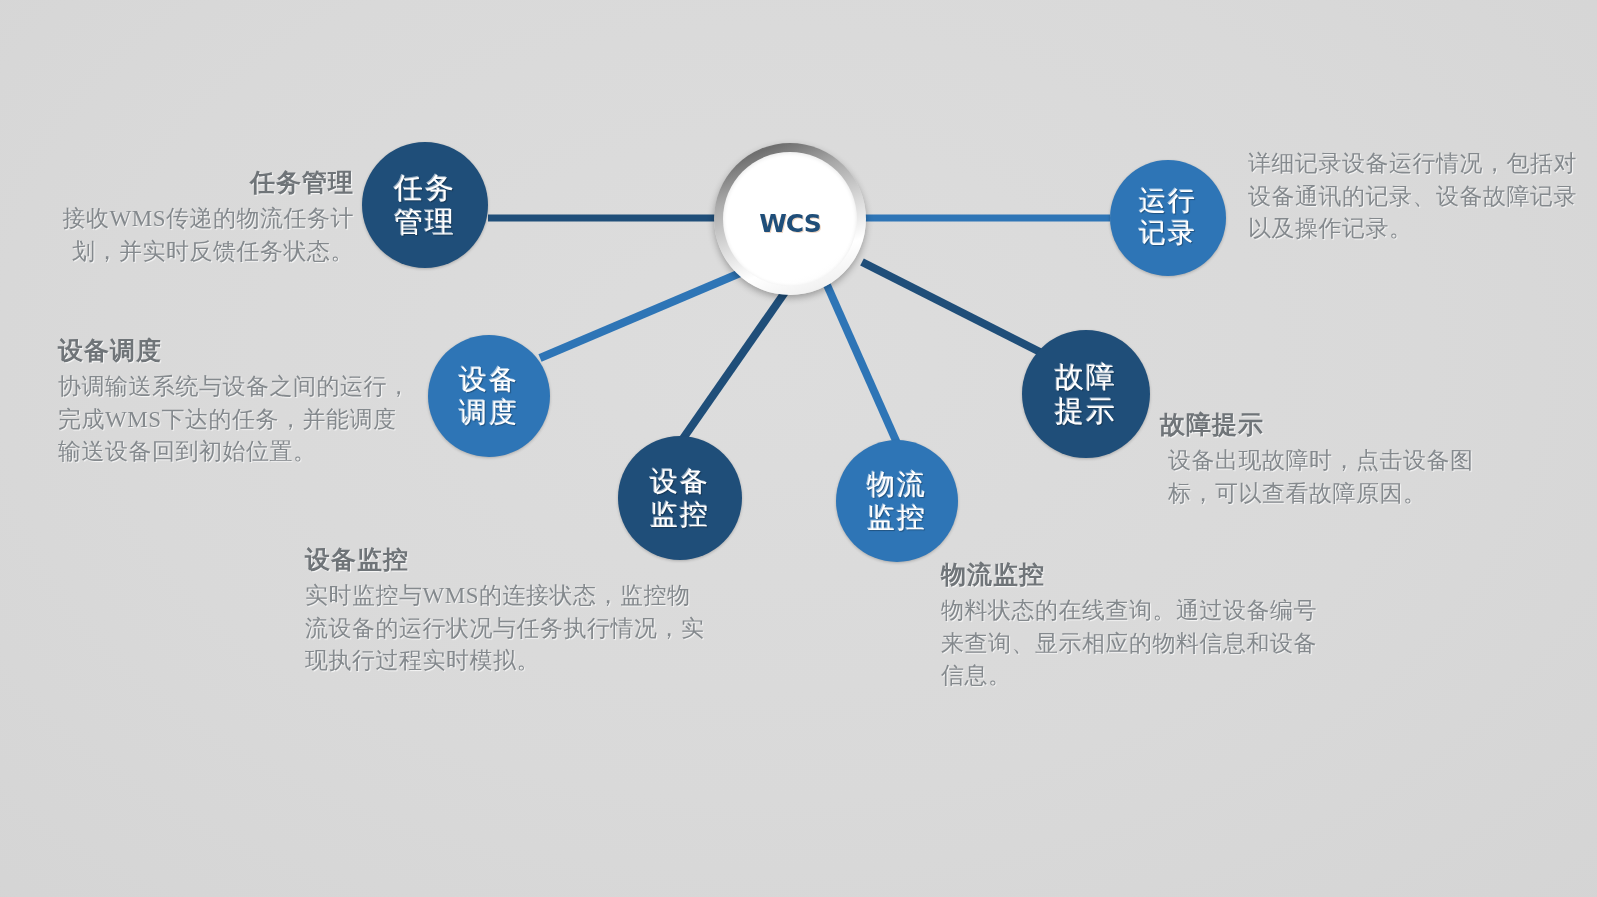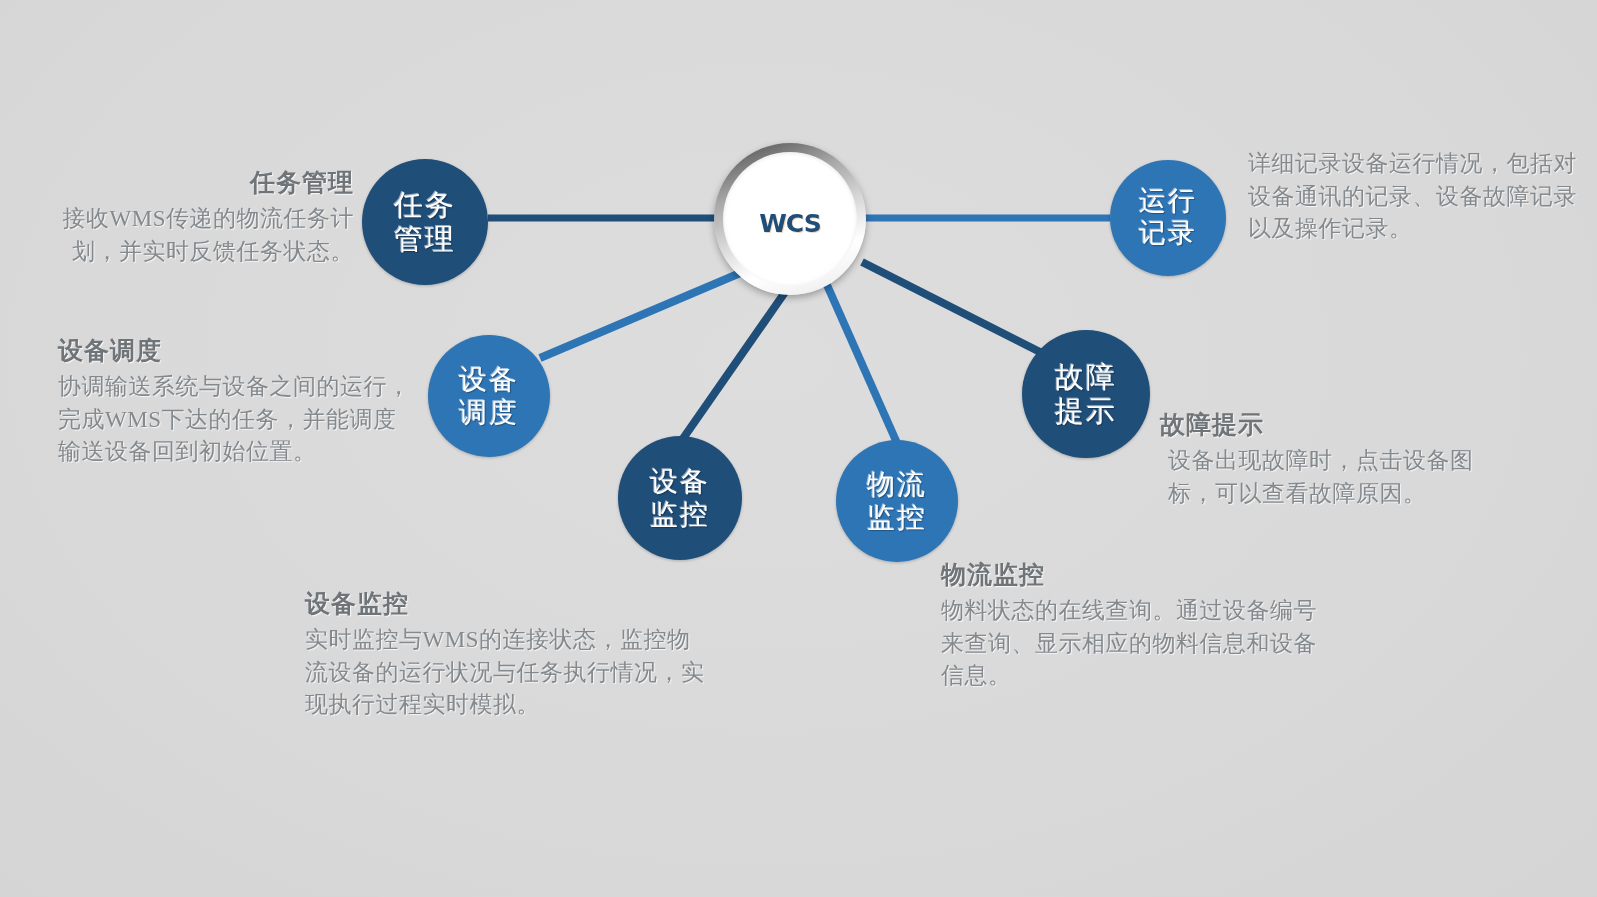--- a/index.html
+++ b/index.html
@@ -122,21 +122,21 @@
     <line x1="897" y1="443" x2="827" y2="285" stroke="#2e75b6" stroke-width="8"></line>
     <line x1="1040" y1="352" x2="862" y2="262" stroke="#1f4e79" stroke-width="8"></line>
   </svg>
 
   <div id="hub" style="left:714px; top:143px; width:152px; height:152px;">
     <div id="hub-inner">
       <span id="hub-label">wcs</span>
     </div>
   </div>
 
-  <div class="node dark" style="left:362px; top:159px; width:126px; height:126px; font-size:29px;">
+  <div class="node dark" style="left:362px; top:142px; width:126px; height:126px; font-size:29px;">
     <span>任务</span>
     <span>管理</span>
   </div>
 
   <div class="node light" style="left:1110px; top:160px; width:116px; height:116px; font-size:27px;text-align:center;">
     <span>运行</span>
     <span>记录</span>
   </div>
 
   <div class="node light" style="left:428px; top:335px; width:122px; height:122px; font-size:28px;">
@@ -162,21 +162,21 @@
   <div class="caption" style="left:24px; top:166px; width:330px;text-align:right;">
     <div class="cap-title">任务管理</div>
     <div class="cap-body">接收WMS传递的物流任务计划，并实时反馈任务状态。</div>
   </div>
 
   <div class="caption" style="left:58px; top:334px; width:355px;">
     <div class="cap-title">设备调度</div>
     <div class="cap-body">协调输送系统与设备之间的运行，完成WMS下达的任务，并能调度输送设备回到初始位置。</div>
   </div>
 
-  <div class="caption" style="left:305px; top:543px; width:408px;margin-top:44px;">
+  <div class="caption" style="left:305px; top:543px; width:408px;">
     <div class="cap-title">设备监控</div>
     <div class="cap-body">实时监控与WMS的连接状态，监控物流设备的运行状况与任务执行情况，实现执行过程实时模拟。</div>
   </div>
 
   <div class="caption" style="left:1160px; top:408px; width:330px;">
     <div class="cap-title">故障提示</div>
     <div class="cap-body" style="padding-left:8px;">设备出现故障时，点击设备图标，可以查看故障原因。</div>
   </div>
 
   <div class="caption" style="left:941px; top:558px; width:390px;">

